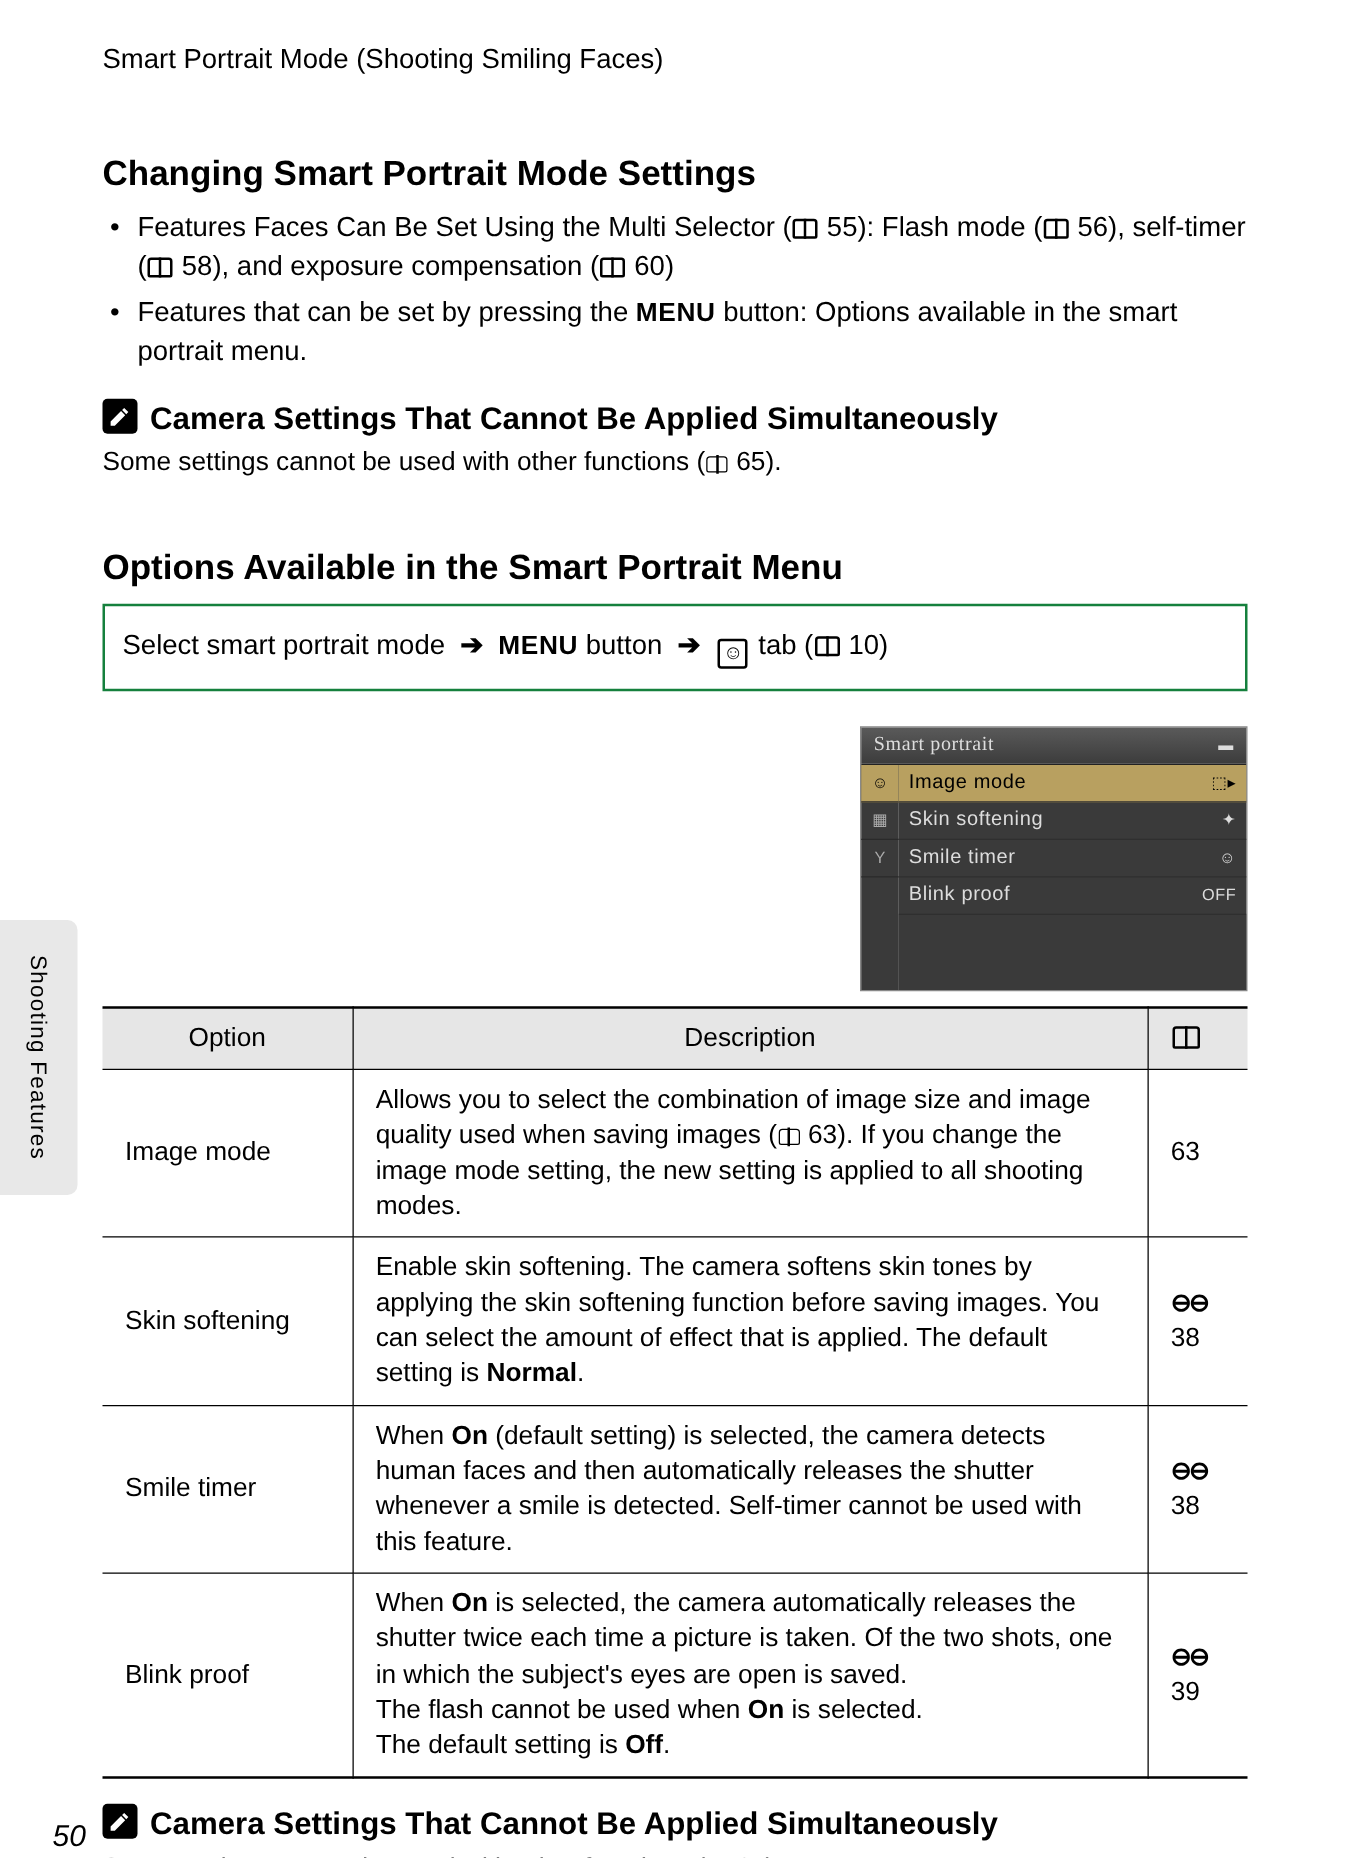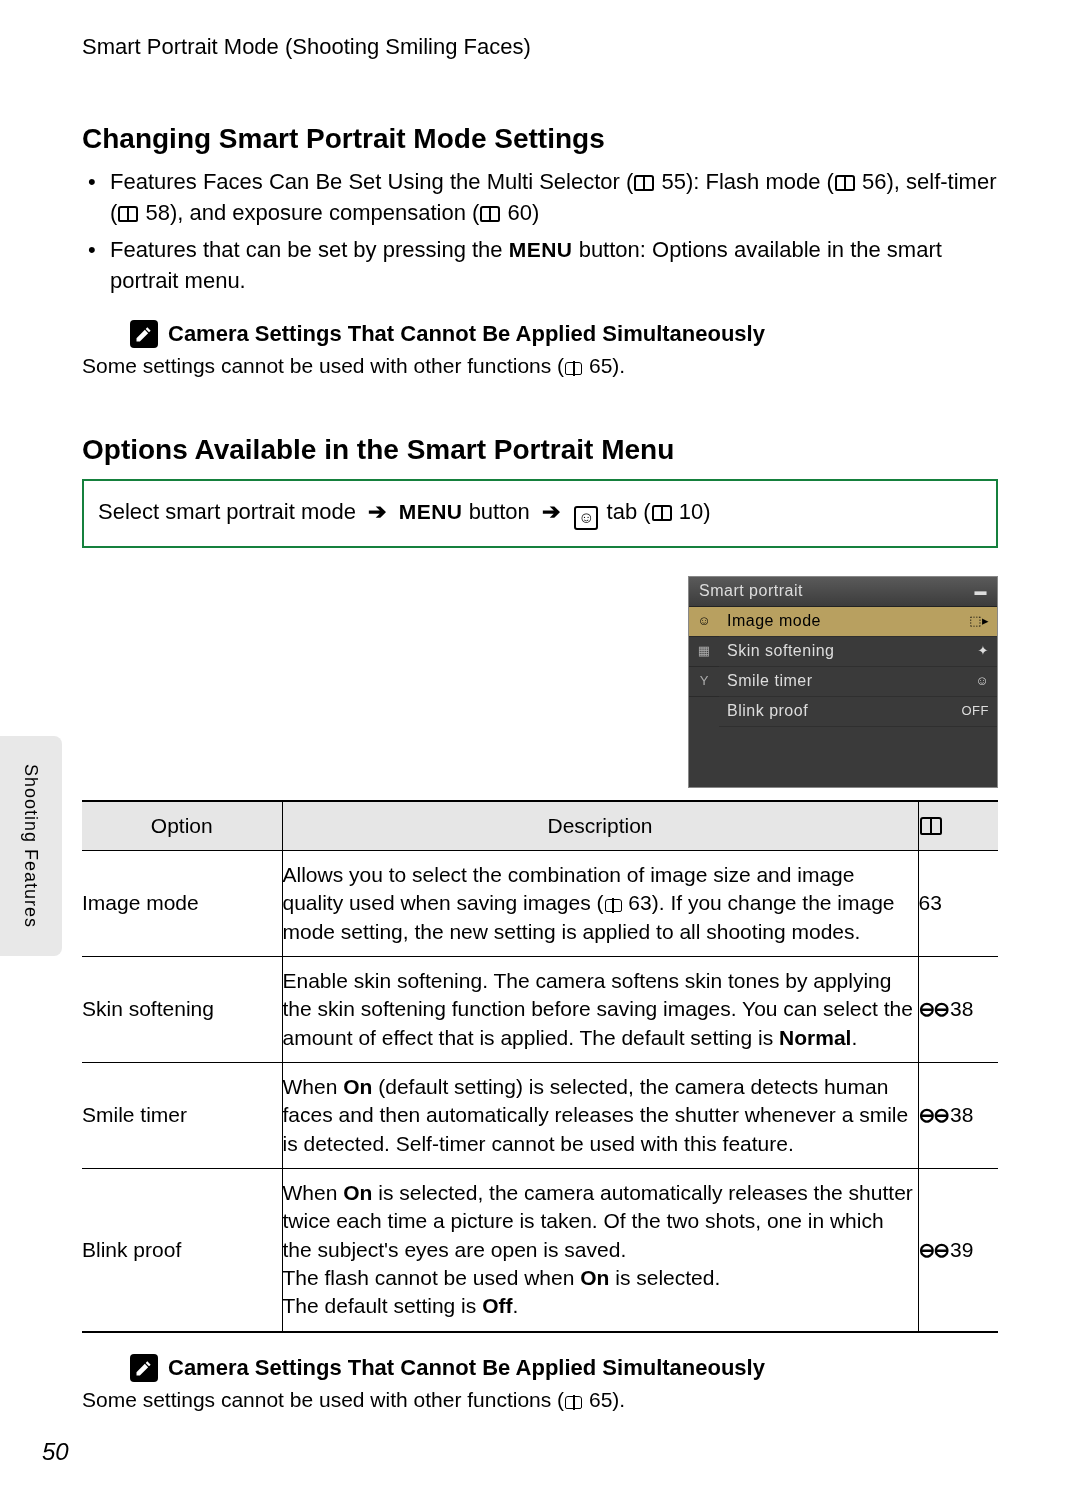--- a/index.html
+++ b/index.html
@@ -64,26 +64,24 @@
     width: 2px;
     margin-left: -1px;
     background: #000;
   }
   .icon-book.small { width: 17px; height: 13px; border-width: 1.5px; }
   .icon-book.header { width: 22px; height: 18px; }
   .menu-word { font-family: Liberation Sans, sans-serif; font-weight: 700; letter-spacing: 0.5px; font-size: 21px; }
   .note-block { margin-top: 6px; }
   .note-head {
     font-weight: 700;
-    font-size: 22px;
+    font-size: 25px;
     display: flex;
-    align-items: center;
     gap: 10px;
     margin-bottom: 4px;
-    margin-left: 48px;
   }
   .note-head.second { margin-top: 20px; }
   .pencil-icon {
     display: inline-flex;
     width: 28px;
     height: 28px;
     background: #000;
     border-radius: 4px;
     align-items: center;
     justify-content: center;
@@ -124,21 +122,21 @@
     justify-content: center;
   }
   .sidebar-tab span {
     writing-mode: vertical-rl;
     font-size: 18px;
     letter-spacing: 1px;
   }
   .page-number {
     position: absolute;
     left: 42px;
-    bottom: 18px;
+    bottom: 0;
     font-size: 24px;
     font-style: italic;
     margin-top: 28px;
   }
   
   .lcd {
     width: 310px;
     margin-left: auto;
     margin-bottom: 12px;
     font-family: Arial, sans-serif;
@@ -146,20 +144,21 @@
     color: #ddd;
     border: 1px solid #888;
   }
   .lcd-row { display: flex; align-items: center; height: 30px; }
   .lcd-title {
     background: linear-gradient(#5a5a5a, #3c3c3c);
     padding: 0 10px;
     justify-content: space-between;
     border-bottom: 1px solid #222;
     letter-spacing: 0.5px;
+    font-family: Liberation Serif, serif;
   }
   .lcd-body { display: flex; }
   .lcd-tabs {
     width: 30px;
     background: #3a3a3a;
     display: flex;
     flex-direction: column;
   }
   .lcd-tab {
     height: 30px;
@@ -184,21 +183,21 @@
   
   table.opts {
     width: 100%;
     border-collapse: collapse;
     border-top: 2px solid #000;
     border-bottom: 2px solid #000;
     font-size: 21px;
   }
   table.opts th, table.opts td {
     border: 1px solid #000;
-    padding: 10px 0;
+    padding: 10px 18px;
     vertical-align: middle;
     text-align: left;
   }
   table.opts th {
     background: #e6e6e6;
     font-weight: 400;
     text-align: center;
     border-top: none;
   }
   table.opts th:first-child, table.opts td:first-child { border-left: none; width: 200px; }

